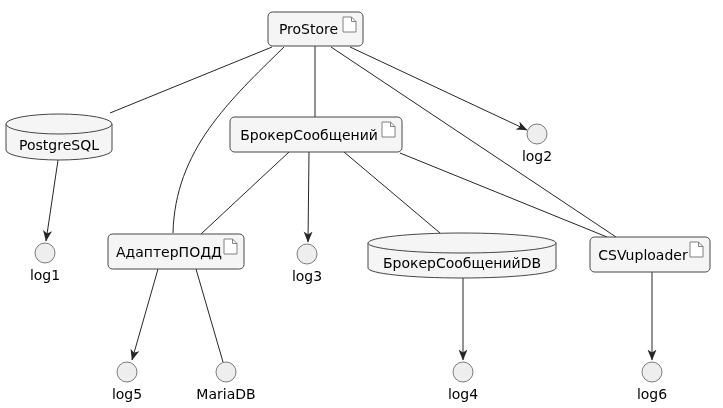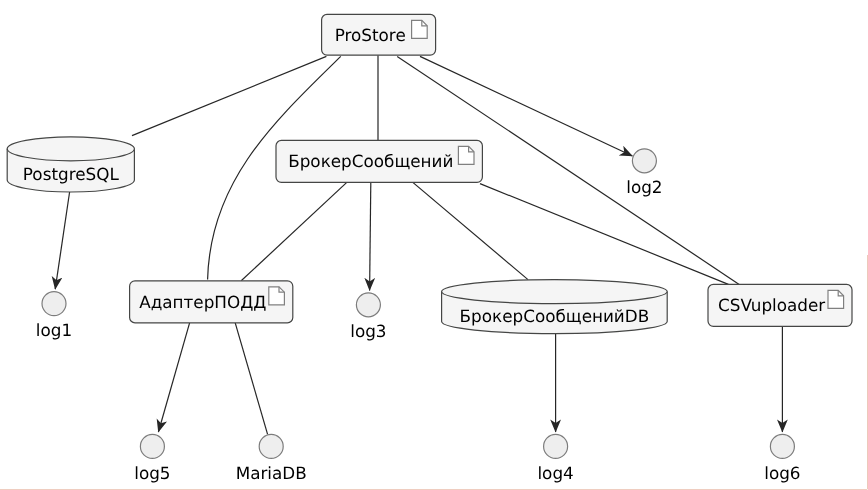--- a/index.html
+++ b/index.html
@@ -1,17 +1,17 @@
 <!DOCTYPE html>
 <html><head>
 <meta charset="utf-8">
 <style>
   html,body{margin:0;padding:0;background:#ffffff;}
   body{font-family:"DejaVu Sans", sans-serif;}
-  .diagram-wrap{position:relative;width:723px;height:408px;background:#c2410c;overflow:hidden;}
+  .diagram-wrap{position:relative;width:723px;height:408px;background:#d946ef;overflow:hidden;}
   svg text{font-family:"DejaVu Sans", sans-serif;fill:#000000;}
 </style>
 </head>
 <body>
 
 <div class="diagram-wrap"><svg width="723" height="408" viewBox="0 0 723 408" style="background:#ffffff">
       <defs>
         <marker id="arrowhead" markerWidth="12" markerHeight="10" refX="10.5" refY="4.5" orient="auto" markerUnits="userSpaceOnUse">
           <path d="M0,0 L11,4.5 L0,9 L3,4.5 Z" fill="#262626"></path>
         </marker>

